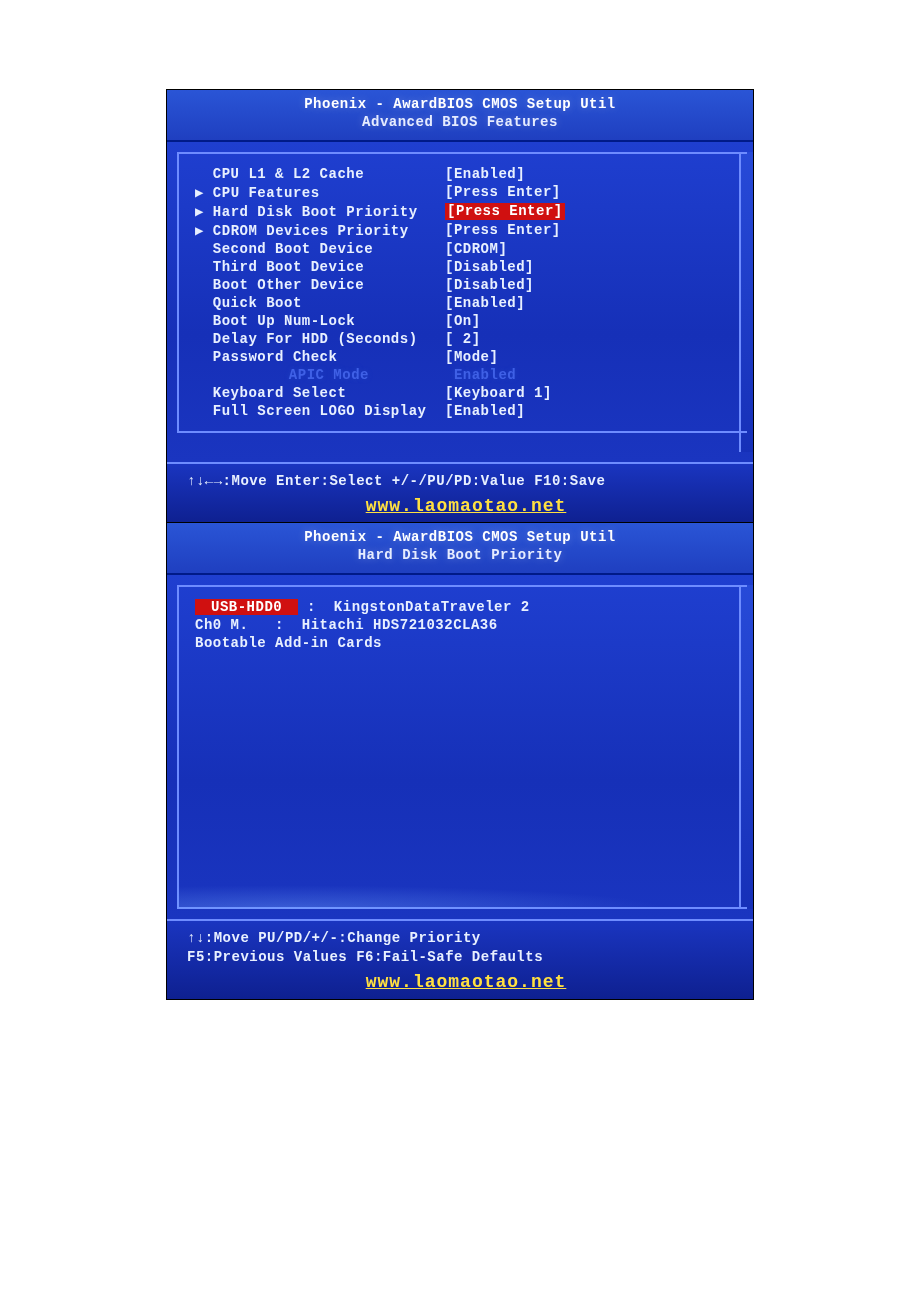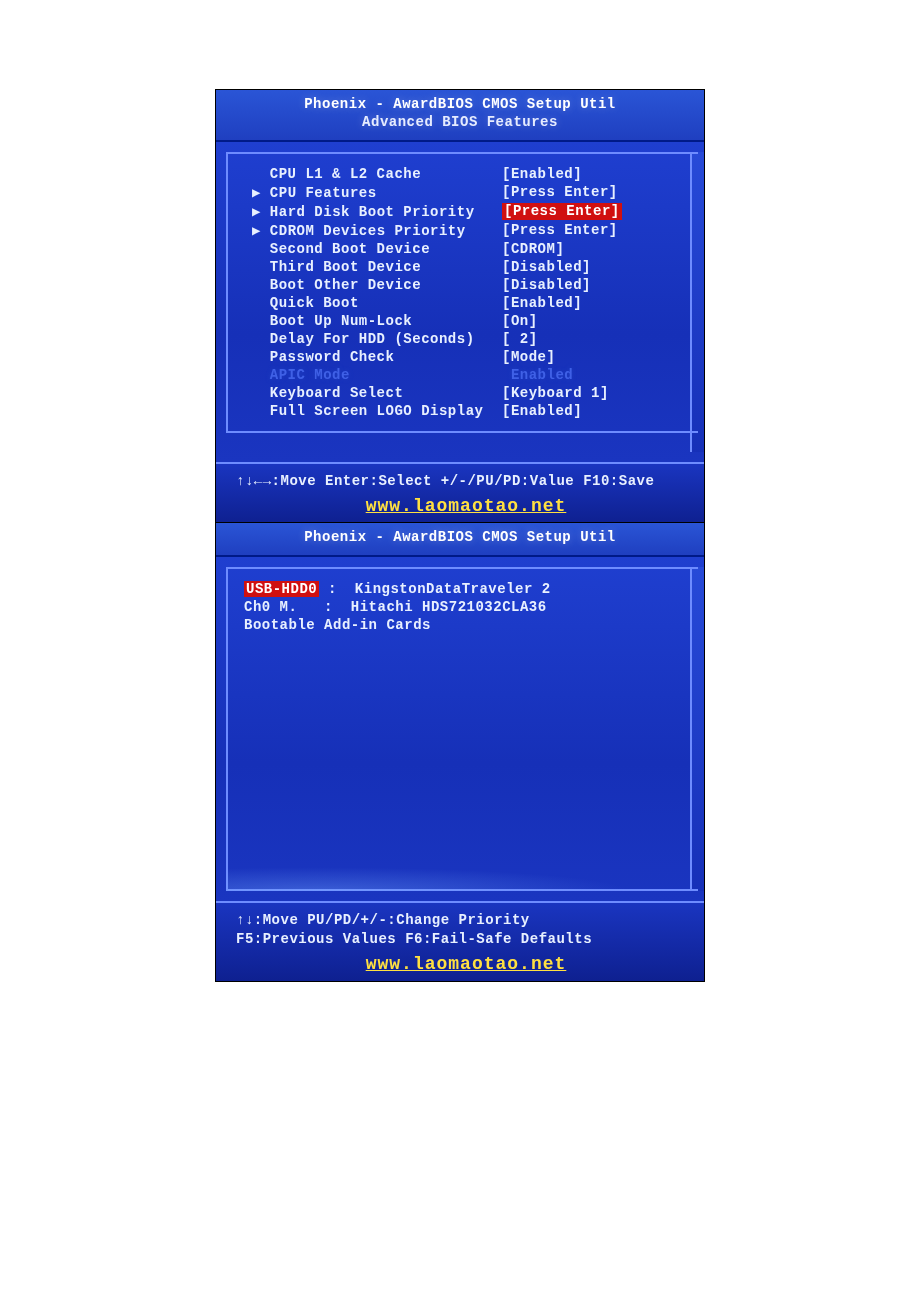--- a/index.html
+++ b/index.html
@@ -14,21 +14,21 @@
   .caption {
     font-size: 16px;
     line-height: 1.8;
     color: #000;
     margin: 14px 0 4px 0;
   }
   .caption .indent { display:inline-block; width:2em; }
 
   
   .bios {
-    width: 488px;
+    width: 586px;
     margin: 0 auto;
     font-family: "Courier New", monospace;
     font-weight: bold;
     font-size: 14px;
     letter-spacing: 0.5px;
     position: relative;
     box-shadow: 0 0 0 1px #000;
   }
   .bios .titlebar {
     background: linear-gradient(#2a55d6, #1f3fc0);
@@ -54,49 +54,49 @@
     position: relative;
   }
   .bios .side-strip {
     position:absolute;
     top:10px; bottom:10px; right:0;
     width:12px;
     background: linear-gradient(#274ad8,#1630b8);
     border-left:2px solid #6e8cff;
   }
 
-  .row { display:flex; margin:2px 8px; }
+  .row { display:flex; margin:2px 0; }
   .row .label { flex: 0 0 250px; white-space: pre; color:#e8f0ff; }
   .row .val { color:#e8f0ff; white-space: pre; }
   .row.selected .val.box {
     background:#d01010;
     color:#fff;
     padding:0 2px;
   }
-  .row.dim .label, .row.dim .val { color:#3f60e6; text-shadow:0 0 4px #2040c0; }
+  .row.dim .label, .row.dim .val { color:#3f60e6; text-shadow:0 0 4px #2040c0;text-align:center; }
 
   .footer {
     background: linear-gradient(#1a35c0, #0e2090);
     color:#e8f0ff;
     padding: 8px 8px 4px 20px;
     line-height: 1.4;
     border-top: 2px solid #6e8cff;
   }
   .footer .url {
     text-align:center;
     color:#ffe040;
     font-size:18px;
     text-decoration: underline;
     letter-spacing:1px;
     margin-top:2px;
   }
 
   
   .list-line { color:#e8f0ff; margin:2px 0; white-space: pre; }
-  .list-line .hl { background:#d01010; color:#fff; padding:0 2px; }
+  .list-line .hl { background:#d01010; color:#fff; padding:0 16px; }
 
   
   .watermark {
     position: absolute;
     left: 50%; transform: translateX(-50%);
     top: 580px;
     font-size: 54px;
     font-family: Arial, sans-serif;
     font-weight: bold;
     color: rgba(0,0,0,0.10);
@@ -190,20 +190,21 @@
     <div class="footer">
       <div>↑↓←→:Move  Enter:Select  +/-/PU/PD:Value  F10:Save</div>
       <div class="url">www.laomaotao.net</div>
     </div>
   </div>
 
 
   <div class="bios shot2">
     <div class="titlebar">
       <div class="t1">Phoenix - AwardBIOS CMOS Setup Util</div>
+      <div class="t2">Hard Disk Boot Priority</div>
     </div>
     <div class="body">
       <div class="side-strip"></div>
       <div class="inner-frame" id="bios2-rows">
           <div class="list-line"><span class="hl">USB-HDD0</span><span> :  KingstonDataTraveler 2</span></div>
           <div class="list-line">Ch0 M.   :  Hitachi HDS721032CLA36</div>
           <div class="list-line">Bootable Add-in Cards</div>
         </div>
       <div class="bottom-glow"></div>
     </div>

